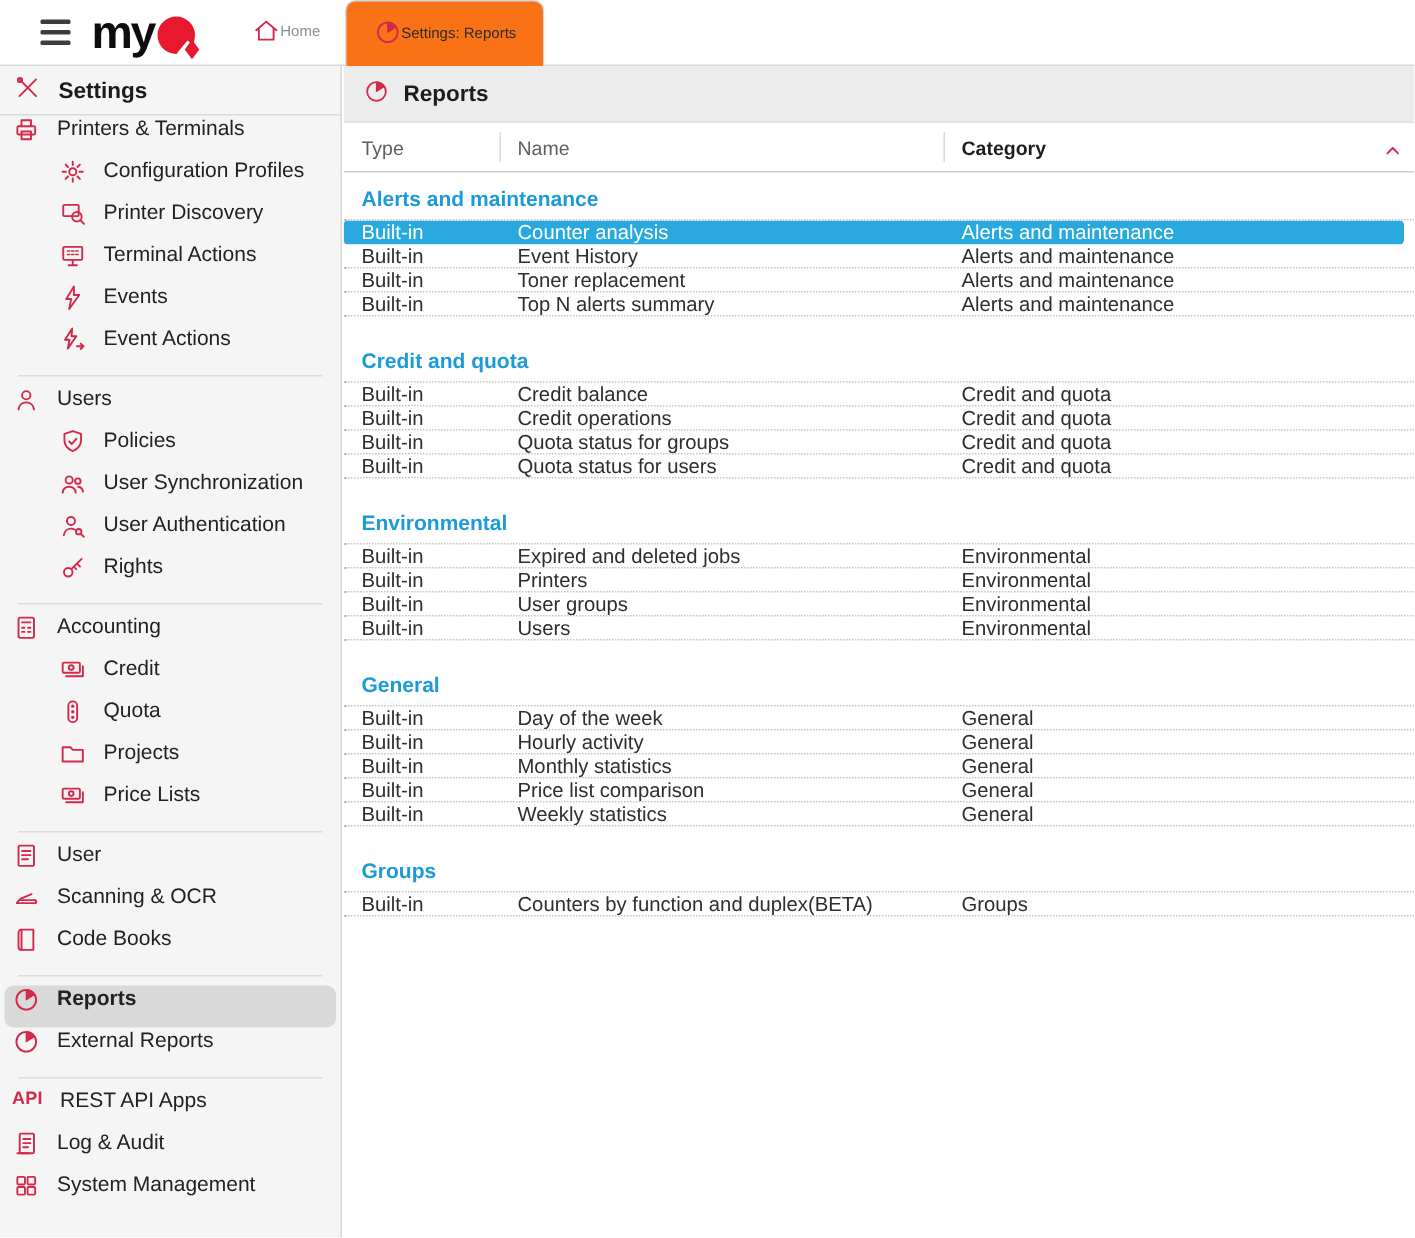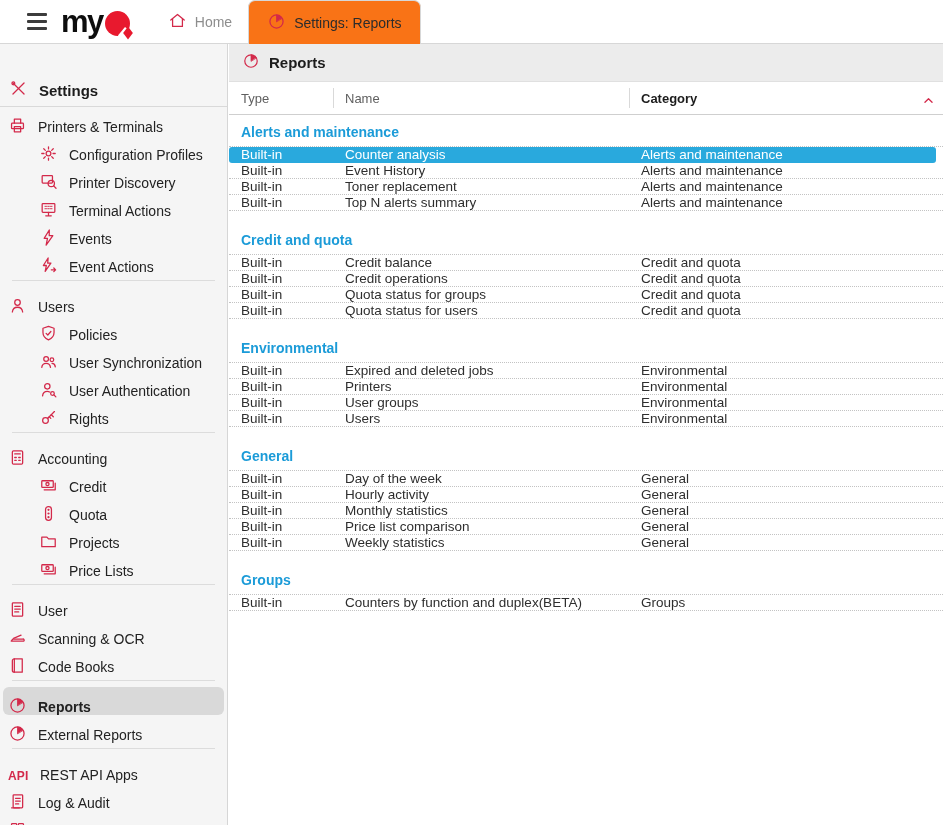--- a/index.html
+++ b/index.html
@@ -15,30 +15,30 @@
 
   
   .topbar{height:44px;background:#fff;border-bottom:1px solid #d7d7d7;display:flex;align-items:stretch;padding-left:17px;}
   .hamburger{display:flex;flex-direction:column;justify-content:center;gap:4px;padding:0 10px 0 10px;cursor:pointer;}
   .hamburger i{display:block;width:20px;height:3px;background:#3c3c3c;border-radius:1px;}
   .logo{display:flex;align-items:center;margin:0 22px 0 4px;cursor:pointer;}
   .logo .my{font-size:31px;font-weight:800;letter-spacing:-1.5px;color:#0d0d0d;line-height:1;}
   .logo .q{width:25px;height:25px;background:var(--logo-red);border-radius:50%;position:relative;margin-left:2px;margin-top:3px;}
   .logo .q::before{content:"";position:absolute;width:4px;height:11px;background:#fff;right:5px;bottom:-2px;transform:rotate(40deg);}
   .logo .q::after{content:"";position:absolute;width:8px;height:8px;background:var(--logo-red);right:-2px;bottom:-1px;transform:rotate(45deg) skew(8deg,8deg);}
-  .tab{display:flex;align-items:center;gap:8px;padding:0 16px;font-size:14px;}
+  .tab{display:flex;align-items:center;padding:0 16px;font-size:10px;}
   .tab-home{color:#8d8d8d;cursor:pointer;}
   .tab-home .ico{color:var(--accent);}
   .tab-active{color:#2c2c2c;background:#f97316;border:1px solid #d7d7d7;border-bottom:none;border-radius:7px 7px 0 0;margin-bottom:-1px;padding:0 18px;cursor:pointer;}
   .tab-active .ico{color:var(--accent);}
 
   
   .sidebar{position:absolute;top:44px;left:0;width:228px;bottom:0;background:#f5f5f5;border-right:1px solid #d6d6d6;overflow:hidden;font-size:14px;}
-  .sb-title{display:flex;align-items:center;gap:11px;height:33px;padding:0 9px;font-size:15px;font-weight:bold;color:#1b1b1b;border-bottom:1px solid #d9d9d9;margin-top:30px;}
-  .sb-item{display:flex;align-items:flex-end;gap:11px;height:28px;padding:0 8px;cursor:pointer;color:#222;}
+  .sb-title{display:flex;align-items:center;gap:11px;height:33px;padding:0 9px;font-size:15px;font-weight:bold;color:#1b1b1b;border-bottom:1px solid #d9d9d9;}
+  .sb-item{display:flex;align-items:flex-start;gap:11px;height:28px;padding:0 8px;cursor:pointer;color:#222;}
   .sb-item.indent{padding-left:39px;}
   .sb-item.selected{background:var(--sb-sel);border-radius:6px;margin:0 3px;padding-left:5px;font-weight:bold;}
   .sb-divider{height:1px;background:#dcdcdc;margin:5px 12px 6px 12px;}
   .ico{width:19px;height:19px;flex:none;color:var(--accent);fill:none;stroke:currentColor;stroke-width:1.6;stroke-linecap:round;stroke-linejoin:round;}
   .api-icon{width:21px;flex:none;color:var(--accent);font-weight:bold;font-size:12px;letter-spacing:.2px;font-style:normal;}
 
   
   .main{position:absolute;top:44px;left:229px;right:0;bottom:0;background:#fff;overflow:hidden;}
   .main-header{height:38px;background:#ececec;border-bottom:1px solid #e0e0e0;display:flex;align-items:center;gap:9px;padding:0 13px;font-size:15px;font-weight:bold;color:#1c1c1c;}
   .main-header .ico{width:18px;height:18px;}

